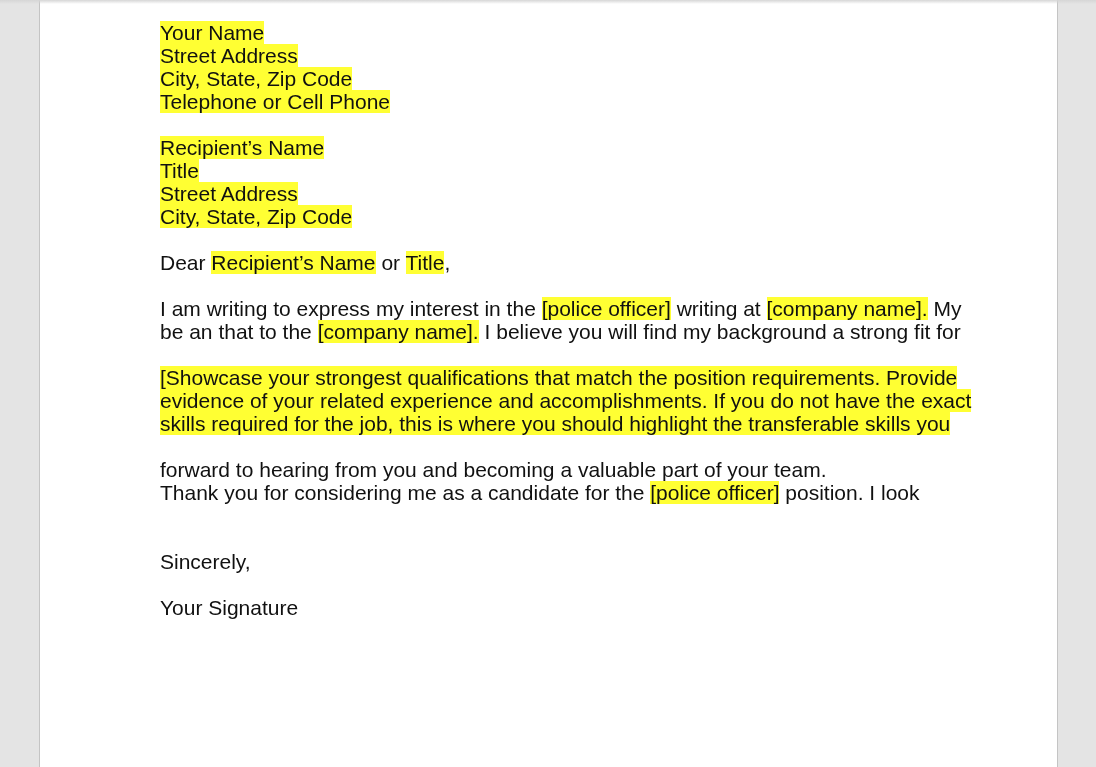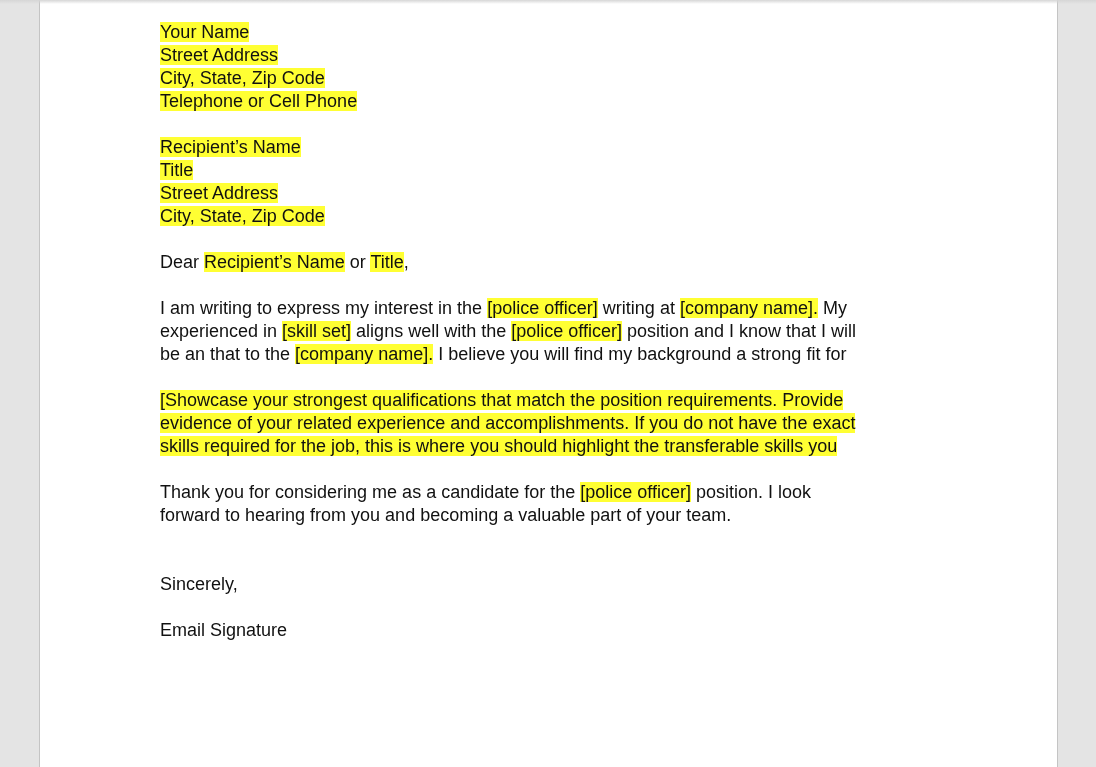--- a/index.html
+++ b/index.html
@@ -33,21 +33,21 @@
       border-left: 1px solid #c4c4c4;
       border-right: 1px solid #c4c4c4;
       box-sizing: border-box;
     }
     .content {
       position: absolute;
       left: 120px;
       top: 21px;
       width: 790px;
       font-family: "Liberation Sans", sans-serif;
-      font-size: 18px;
+      font-size: 21px;
       line-height: 23px;
       color: #111111;
     }
     .block { margin: 0; }
     .gap { height: 23px; }
     .gap2 { height: 46px; }
     .line { display: block; white-space: nowrap; }
     .hl {
       background: #ffff33;
     }
@@ -79,42 +79,41 @@
       <div class="gap"></div>
 
       <div class="block">
         <span class="line"><span>Dear </span><span class="hl">Recipient’s Name</span><span> or </span><span class="hl">Title</span><span>,</span></span>
       </div>
 
       <div class="gap"></div>
 
       <div class="block">
         <span class="line"><span>I am writing to express my interest in the </span><span class="hl">[police officer]</span><span> writing at </span><span class="hl">[company name].</span><span> My</span></span>
-        <span class="line"><span>experienced in </span><span class="hl">[skill set]</span><span> aligns well with the </span><span class="hl">[police officer]</span><span> position and I know that I will</span></span>
         <span class="line"><span>be an that to the </span><span class="hl">[company name].</span><span> I believe you will find my background a strong fit for</span></span>
       </div>
 
       <div class="gap"></div>
 
       <div class="block">
         <span class="line"><span class="hl">[Showcase your strongest qualifications that match the position requirements. Provide</span></span>
         <span class="line"><span class="hl">evidence of your related experience and accomplishments. If you do not have the exact</span></span>
         <span class="line"><span class="hl">skills required for the job, this is where you should highlight the transferable skills you</span></span>
       </div>
 
       <div class="gap"></div>
 
       <div class="block">
+        <span class="line"><span>forward to hearing from you and becoming a valuable part of your team.</span></span>
         <span class="line"><span>Thank you for considering me as a candidate for the </span><span class="hl">[police officer]</span><span> position. I look</span></span>
-        <span class="line"><span>forward to hearing from you and becoming a valuable part of your team.</span></span>
       </div>
 
       <div class="gap2"></div>
 
       <div class="block">
         <span class="line">Sincerely,</span>
         <div class="gap"></div>
-        <span class="line">Email Signature</span>
+        <span class="line">Your Signature</span>
       </div>
 
     </div>
   </div>
 </div>
 
 </body></html>

